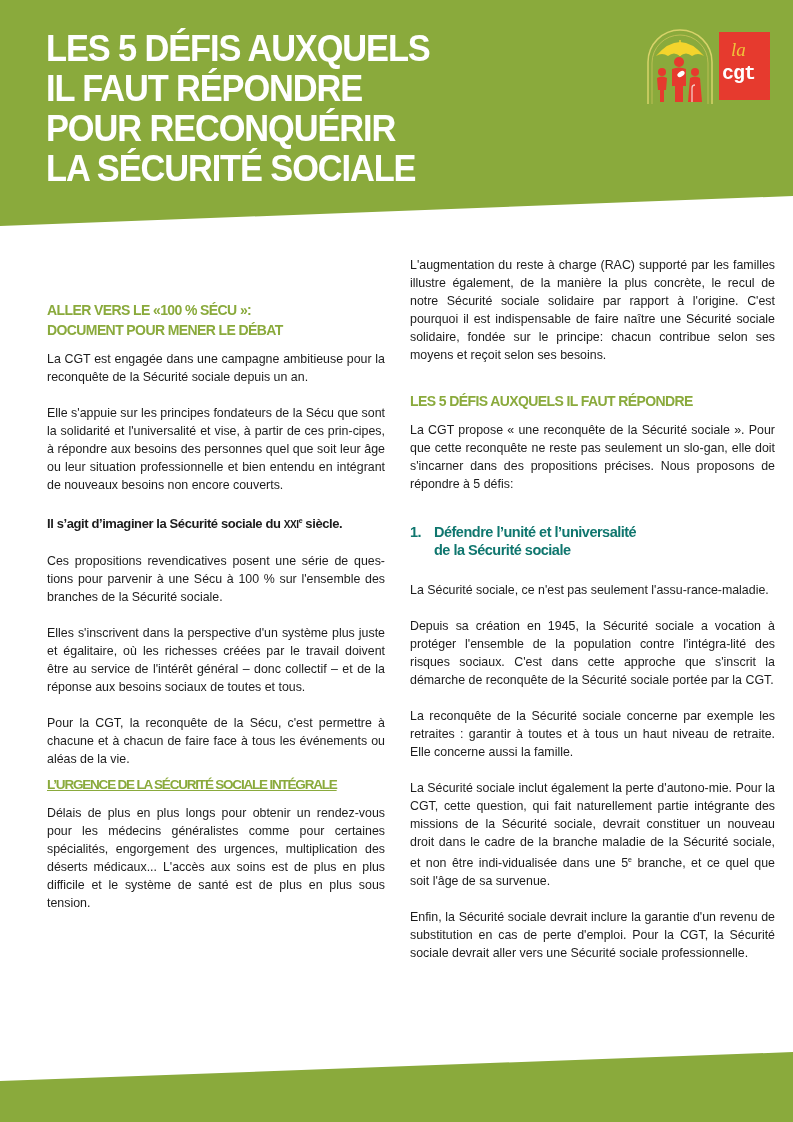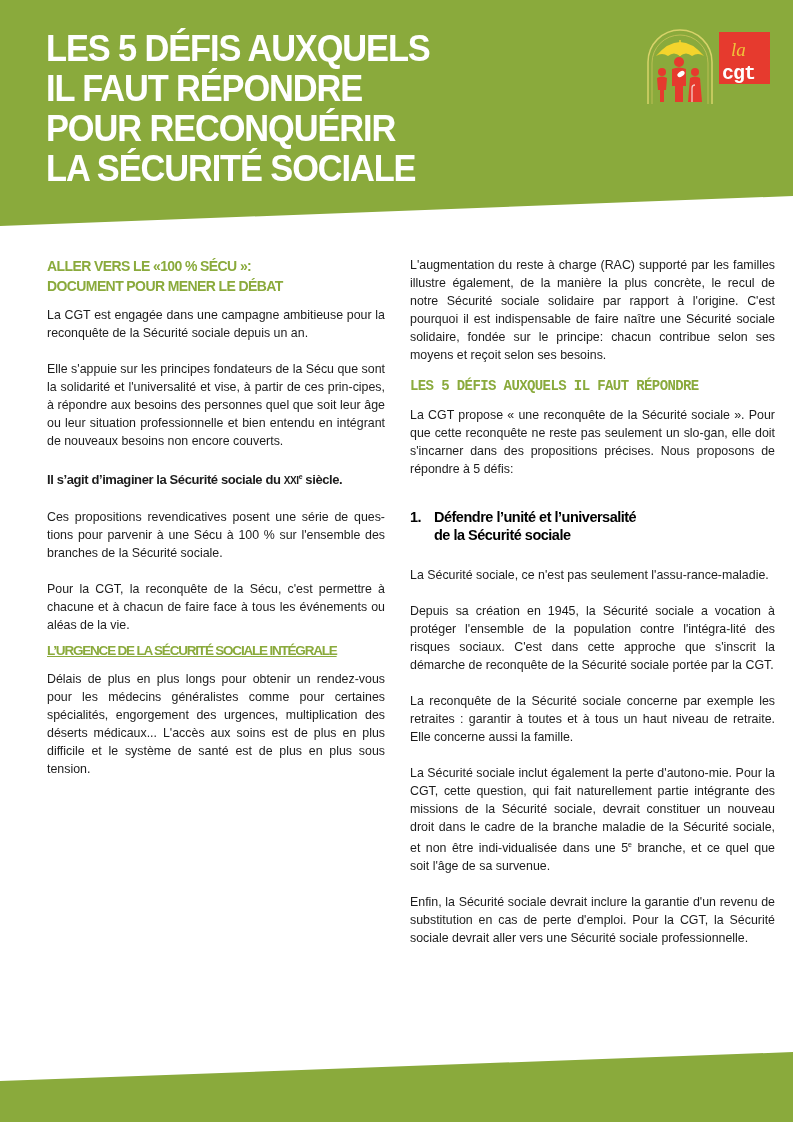--- a/index.html
+++ b/index.html
@@ -20,55 +20,55 @@
   .main-title {
     position: absolute; left: 46px; top: 29px; width: 560px;
     color: #ffffff; font-family: "Liberation Sans", sans-serif;
     font-weight: bold; font-size: 37px; line-height: 40px;
     letter-spacing: -1.2px; transform: scaleX(0.93); transform-origin: left top;
   }
   .main-title span { display: block; }
 
   .logo-secu { position: absolute; left: 642px; top: 26px; width: 76px; height: 80px; }
   .logo-cgt {
-    position: absolute; left: 719px; top: 32px; width: 51px; height: 52px;
+    position: absolute; left: 719px; top: 32px; width: 51px; height: 68px;
     background: #e63a2e;
   }
   .logo-cgt .la {
     position: absolute; left: 12px; top: 8px; color: #f0c23a;
     font-family: "Liberation Serif", serif; font-style: italic; font-size: 19px; line-height: 20px;
   }
   .logo-cgt .cgt {
     position: absolute; left: 3px; top: 28px; color: #ffffff;
     font-family: Liberation Mono, monospace; font-weight: bold; font-size: 20px; line-height: 28px;
     letter-spacing: -1px;
   }
 
   .col { position: absolute; top: 256px; font-size: 12.4px; line-height: 18px; color: #1c1c1c; }
   .col-left { left: 47px; width: 338px; }
   .col-right { left: 410px; width: 365px; }
 
   .col p { text-align: justify; margin-bottom: 18px; }
   .h-section {
     color: #8aaa3c; font-weight: bold; font-size: 14px; line-height: 20px;
-    letter-spacing: -0.6px; margin-bottom: 10px; text-transform: uppercase;
+    letter-spacing: -0.6px; margin-bottom: 10px; text-transform: uppercase; margin-top: 44px;
   }
   .h-urgence {
     color: #8aaa3c; font-size: 13.5px; line-height: 18px; letter-spacing: -1.2px;
     margin-top: 0; margin-bottom: 10px; text-transform: uppercase; text-decoration: underline;
   }
   .lead { font-weight: bold; font-size: 13px; letter-spacing: -0.4px; margin-bottom: 18px; }
   .lead sup { font-size: 7px; }
   .h-defi {
-    color: #000000; font-weight: bold; font-size: 14.5px; line-height: 18px;
+    color: #0f766e; font-weight: bold; font-size: 14.5px; line-height: 18px;
     letter-spacing: -0.5px; margin-top: 30px; margin-bottom: 22px;
   }
   .h-defi .num { display: inline-block; width: 24px; }
   .h-defi .cont { display: block; padding-left: 24px; }
-  .h-right-section { margin-top: 12px; font-family: Liberation Mono, monospace; }
+  .h-right-section { margin-top: 27px; }
 </style>
 </head>
 <body>
 
 <div class="header-band"></div>
 
 <h1 class="main-title">
   <span>LES 5 DÉFIS AUXQUELS</span>
   <span>IL FAUT RÉPONDRE</span>
   <span>POUR RECONQUÉRIR</span>
@@ -99,20 +99,21 @@
 
 <div class="col col-left">
   <h2 class="h-section">
     <span>ALLER VERS LE «100 % SÉCU »:</span><br>
     <span>DOCUMENT POUR MENER LE DÉBAT</span>
   </h2>
   <p>La CGT est engagée dans une campagne ambitieuse pour la reconquête de la Sécurité sociale depuis un an.</p>
   <p>Elle s'appuie sur les principes fondateurs de la Sécu que sont la solidarité et l'universalité et vise, à partir de ces prin-cipes, à répondre aux besoins des personnes quel que soit leur âge ou leur situation professionnelle et bien entendu en intégrant de nouveaux besoins non encore couverts.</p>
   <p class="lead"><span>Il s’agit d’imaginer la Sécurité sociale du </span><span style="font-size:10px">XXI</span><sup>e</sup><span> siècle.</span></p>
   <p>Ces propositions revendicatives posent une série de ques-tions pour parvenir à une Sécu à 100 % sur l'ensemble des branches de la Sécurité sociale.</p>
+  <p>Elles s'inscrivent dans la perspective d'un système plus juste et égalitaire, où les richesses créées par le travail doivent être au service de l'intérêt général – donc collectif – et de la réponse aux besoins sociaux de toutes et tous.</p>
   <p style="margin-bottom:8px">Pour la CGT, la reconquête de la Sécu, c'est permettre à chacune et à chacun de faire face à tous les événements ou aléas de la vie.</p>
   <h3 class="h-urgence">L’URGENCE DE LA SÉCURITÉ SOCIALE INTÉGRALE</h3>
   <p>Délais de plus en plus longs pour obtenir un rendez-vous pour les médecins généralistes comme pour certaines spécialités, engorgement des urgences, multiplication des déserts médicaux... L'accès aux soins est de plus en plus difficile et le système de santé est de plus en plus sous tension.</p>
 </div>
 
 <div class="col col-right">
   <p style="margin-bottom:4px">L'augmentation du reste à charge (RAC) supporté par les familles illustre également, de la manière la plus concrète, le recul de notre Sécurité sociale solidaire par rapport à l'origine. C'est pourquoi il est indispensable de faire naître une Sécurité sociale solidaire, fondée sur le principe: chacun contribue selon ses moyens et reçoit selon ses besoins.</p>
   <h2 class="h-section h-right-section">LES 5 DÉFIS AUXQUELS IL FAUT RÉPONDRE</h2>
   <p style="margin-bottom:0">La CGT propose « une reconquête de la Sécurité sociale ». Pour que cette reconquête ne reste pas seulement un slo-gan, elle doit s'incarner dans des propositions précises. Nous proposons de répondre à 5 défis:</p>
   <h3 class="h-defi">

